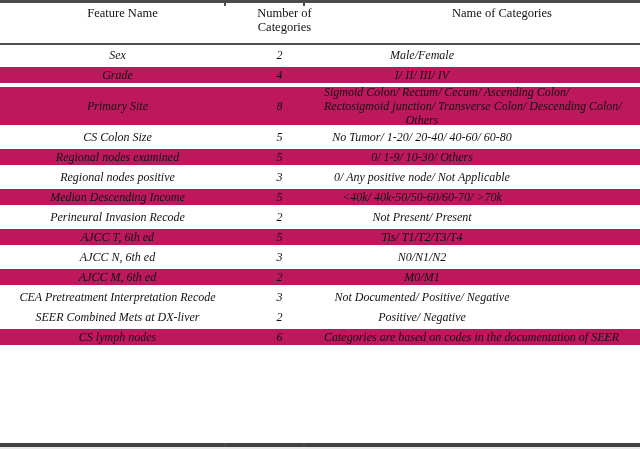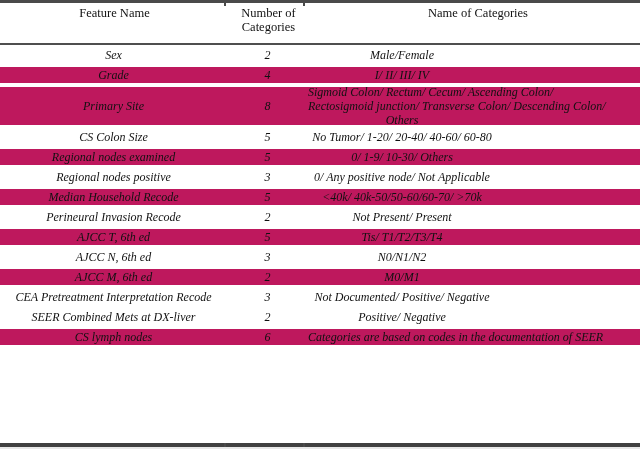--- a/index.html
+++ b/index.html
@@ -42,21 +42,21 @@
     width: 640px;
     border-collapse: collapse;
     table-layout: fixed;
   }
   .feature-table th {
     font-weight: normal;
     font-size: 12.5px;
     line-height: 13.5px;
     text-align: center;
     vertical-align: top;
-    padding: 4px 0 0 2px;
+    padding: 4px 0 0 10px;
     height: 36px;
     white-space: pre;
     border-bottom: 2px solid #4f4f4f;
   }
   .feature-table th.h0 { width: 225px; }
   .feature-table th.h1 { width: 79px; }
   .feature-table th.h2 { width: 336px; }
 
   .feature-table td {
     font-size: 12px;
@@ -119,21 +119,21 @@
           <td class="c0">Regional nodes examined</td>
           <td class="c1">5</td>
           <td class="c2">0/ 1-9/ 10-30/ Others</td>
         </tr>
         <tr class="">
           <td class="c0">Regional nodes positive</td>
           <td class="c1">3</td>
           <td class="c2">0/ Any positive node/ Not Applicable</td>
         </tr>
         <tr class="shaded">
-          <td class="c0">Median Household Recode</td>
+          <td class="c0">Median Descending Income</td>
           <td class="c1">5</td>
           <td class="c2">&lt;40k/ 40k-50/50-60/60-70/ &gt;70k</td>
         </tr>
         <tr class="">
           <td class="c0">Perineural Invasion Recode</td>
           <td class="c1">2</td>
           <td class="c2">Not Present/ Present</td>
         </tr>
         <tr class="shaded">
           <td class="c0">AJCC T, 6th ed</td>

